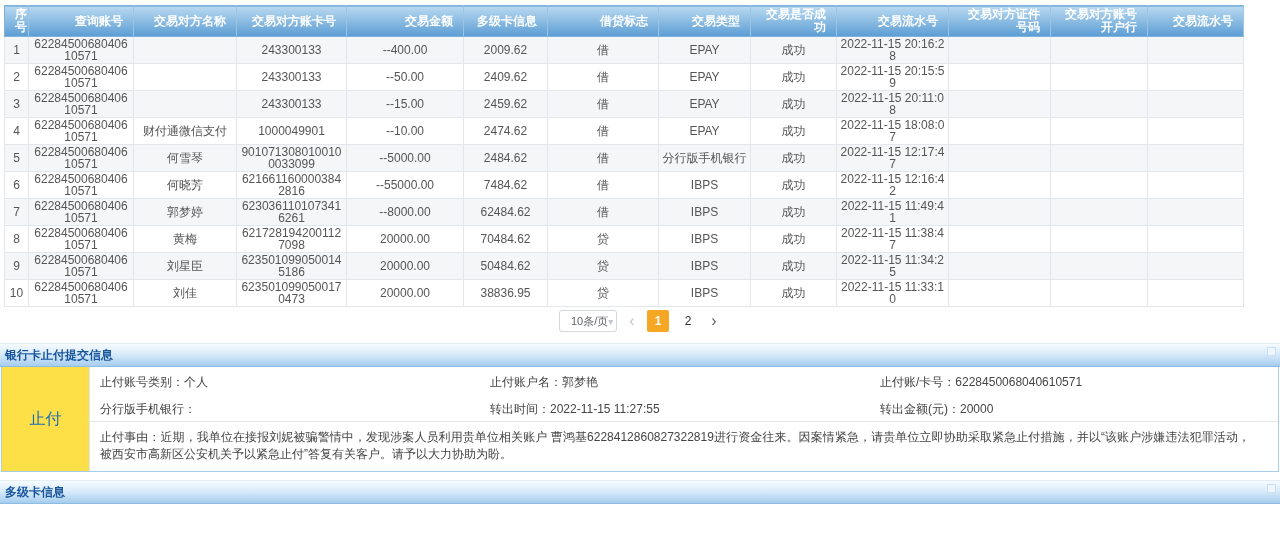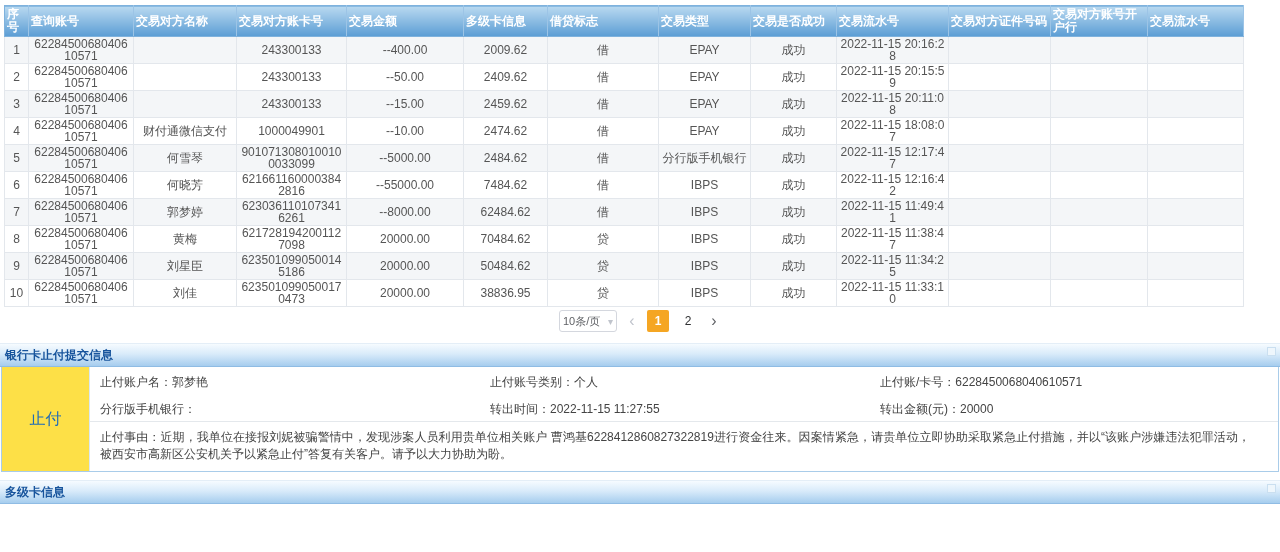--- a/index.html
+++ b/index.html
@@ -6,35 +6,35 @@
   html,body { width:1280px; height:552px; background:#fff; overflow:hidden;
     font-family:"Liberation Sans","DejaVu Sans",sans-serif; }
   .page { width:1280px; height:552px; position:relative; background:#fff; }
 
   
   table.data { border-collapse:collapse; table-layout:fixed; font-size:12px; color:#555; }
   table.data th {
     background:linear-gradient(#b9d9f0,#5b9dd4);
     color:#fff; font-weight:bold; font-size:12px; line-height:13px;
     border:1px solid #7fb2dd; border-right:1px solid #9cc4e6;
-    padding:2px 2px; height:23px; text-align:left; word-break:break-all;
+    padding:2px 10px; height:23px; text-align:right; word-break:break-all;
   }
   table.data td {
     border:1px solid #e3e7ec;
     padding:1px 2px; height:22px; text-align:center; vertical-align:middle;
     word-break:break-all; line-height:12px; background:#fff;
   }
   table.data tbody tr:nth-child(odd) td { background:#f4f6f8; }
   .top-table { margin:5px 0 0 4px; width:1239px; }
 
   
   .pager { height:28px; display:flex; align-items:center; justify-content:center; gap:8px;
     font-size:12px; color:#606266; }
   .size-select { width:58px; height:22px; border:1px solid #d4d7de; border-radius:3px;
-    display:flex; align-items:center; padding:0 3px; color:#606266; font-size:11px;
+    display:flex; align-items:center; padding:0 11px; color:#606266; font-size:11px;
     overflow:hidden; white-space:nowrap; background:#fff; cursor:pointer; }
   .size-select .caret { margin-left:auto; color:#c0c4cc; font-size:10px; }
   .pg-arrow { font-size:16px; line-height:22px; width:14px; text-align:center; cursor:pointer; }
   .pg-prev { color:#c0c4cc; }
   .pg-next { color:#606266; }
   .pg-num { min-width:22px; height:22px; line-height:22px; text-align:center; border-radius:2px;
     cursor:pointer; color:#303133; }
   .pg-num.active { background:#f5a623; color:#fff; font-weight:bold; }
 
   
@@ -268,22 +268,22 @@
 
   <div class="sec-bar">
     <span class="sec-title">银行卡止付提交信息</span>
     <span class="collapse-box"></span>
   </div>
   <div class="panel">
     <div class="group">
       <div class="group-label">止付</div>
       <div class="group-body">
         <div class="frow">
+          <span class="fld">止付账号类别：个人</span>
           <span class="fld">止付账户名：郭梦艳</span>
-          <span class="fld">止付账号类别：个人</span>
           <span class="fld">止付账/卡号：6228450068040610571</span>
         </div>
         <div class="frow">
           <span class="fld">分行版手机银行：</span>
           <span class="fld">转出时间：2022-11-15 11:27:55</span>
           <span class="fld">转出金额(元)：20000</span>
         </div>
         <div class="reason-row">止付事由：近期，我单位在接报刘妮被骗警情中，发现涉案人员利用贵单位相关账户 曹鸿基6228412860827322819进行资金往来。因案情紧急，请贵单位立即协助采取紧急止付措施，并以“该账户涉嫌违法犯罪活动，被西安市高新区公安机关予以紧急止付”答复有关客户。请予以大力协助为盼。</div>
       </div>
     </div>

